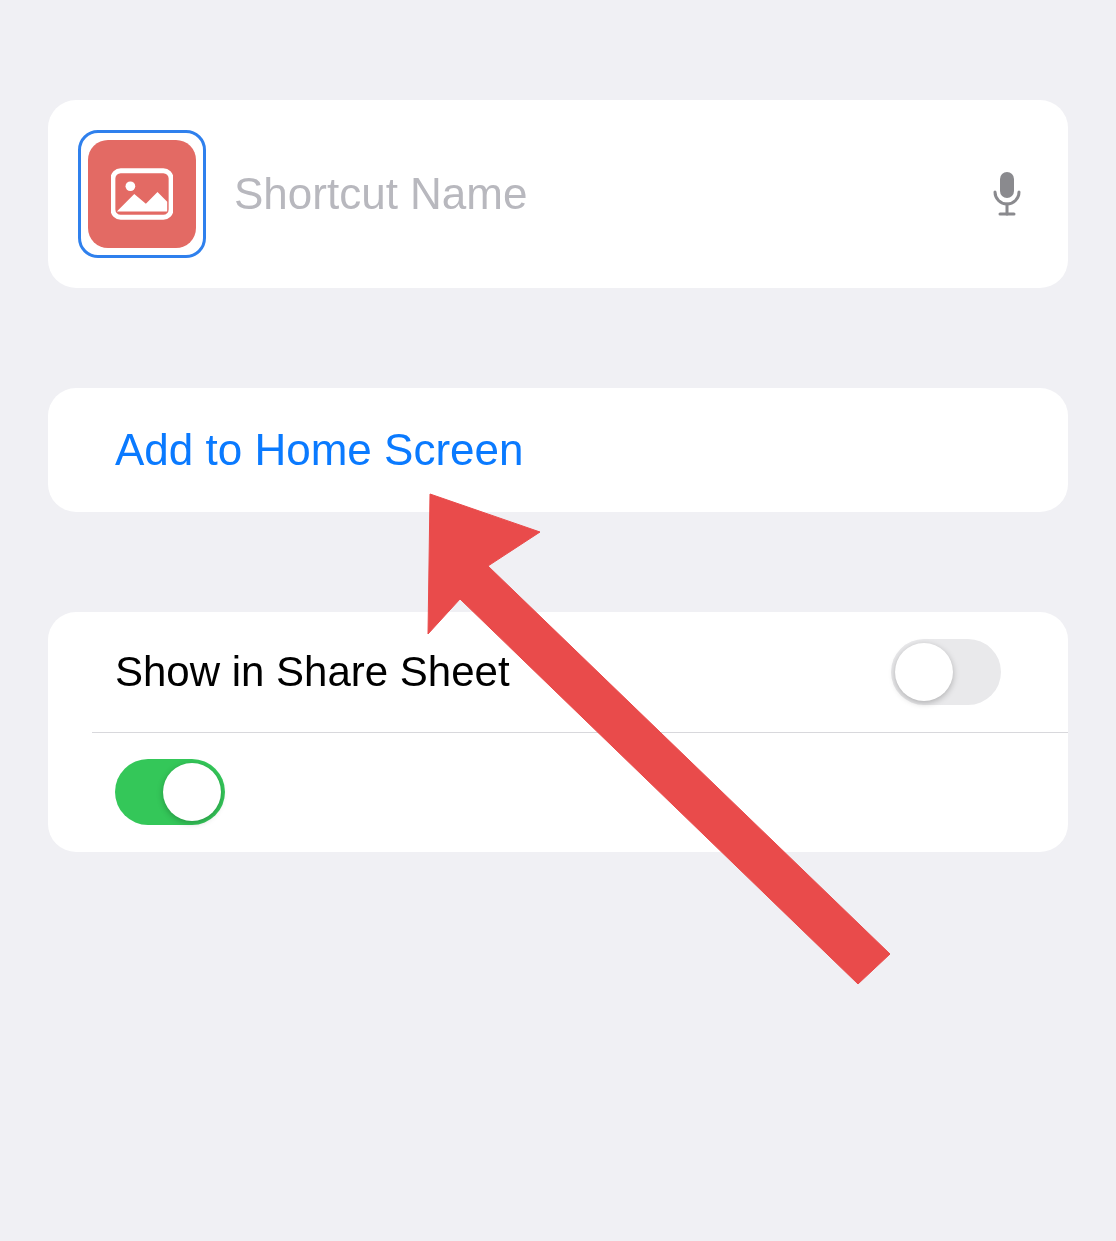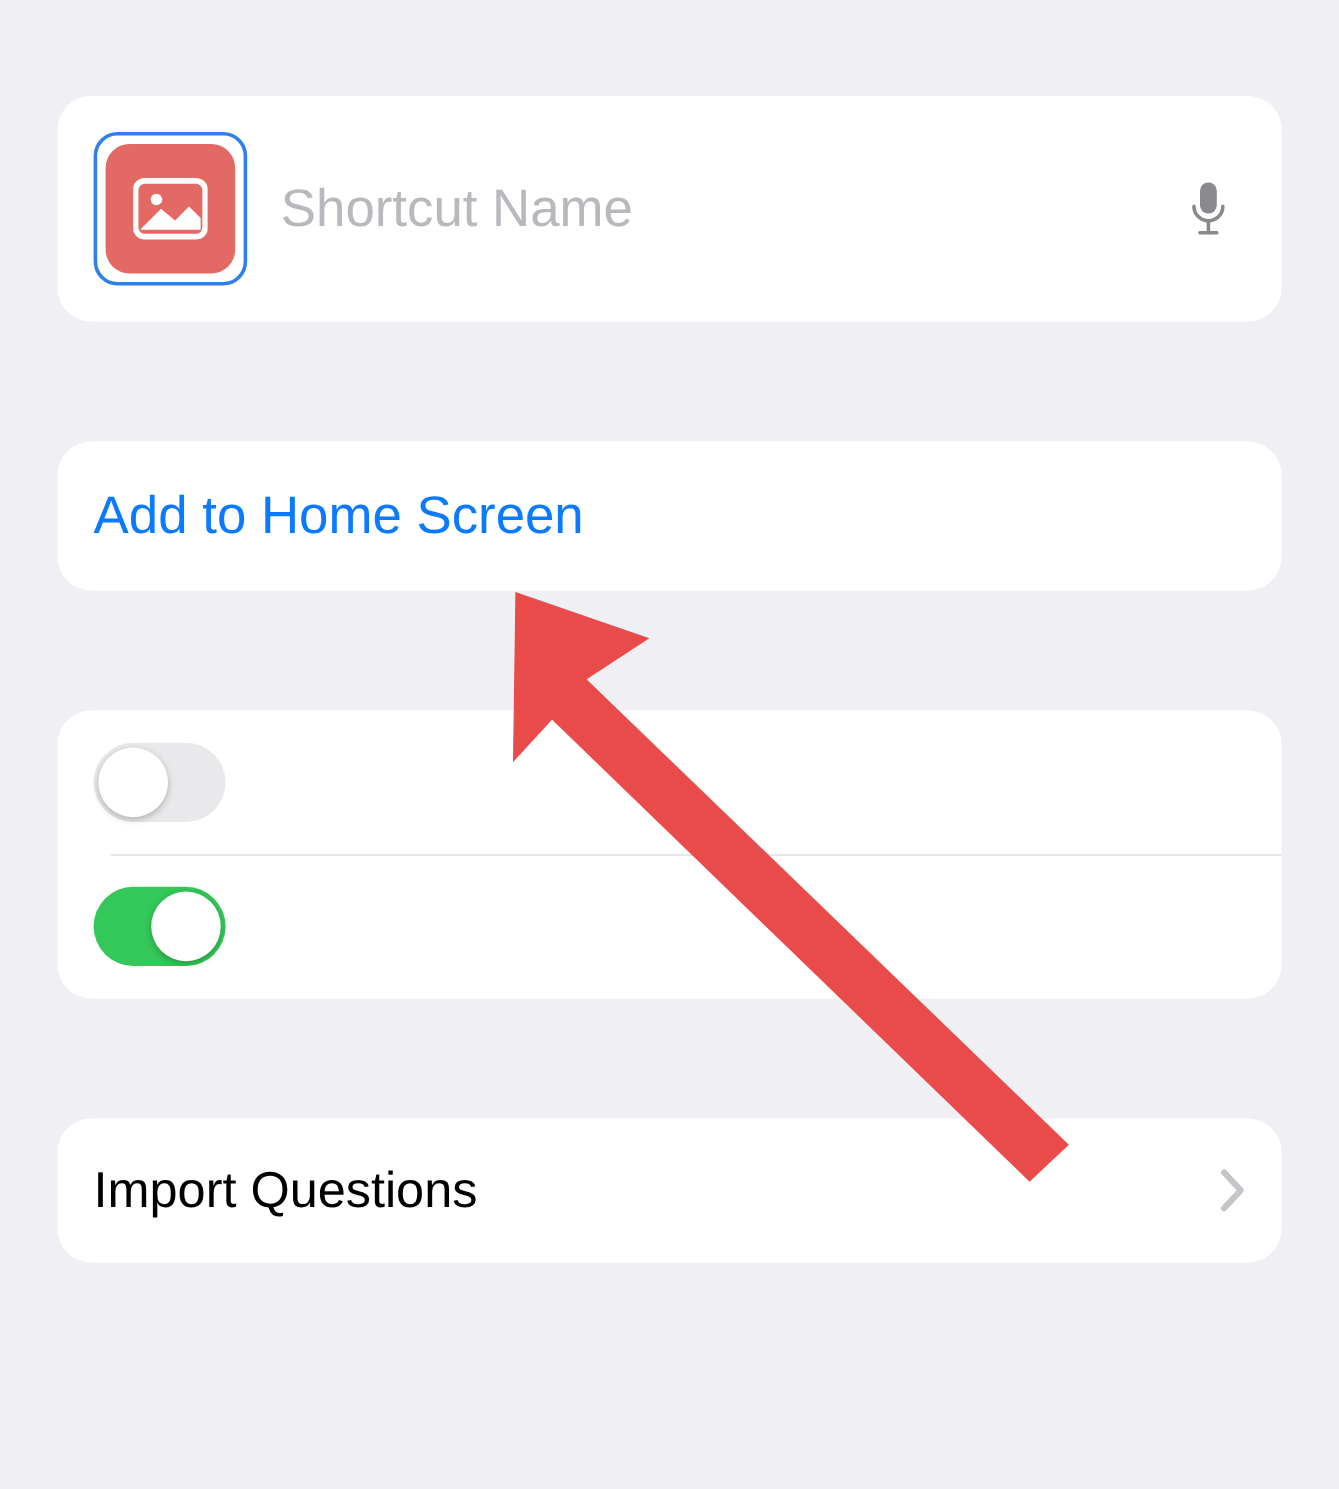--- a/index.html
+++ b/index.html
@@ -16,26 +16,27 @@
     overflow: hidden;
   }
   .container {
     padding: 80px 48px 0 48px;
   }
   .group {
     background: #ffffff;
     border-radius: 28px;
     overflow: hidden;
     margin-bottom: 100px;
+    margin-top: 20px;
   }
   .row {
     display: flex;
     align-items: center;
     min-height: 120px;
-    padding: 0 30px;
+    padding: 0 67px;
     position: relative;
   }
   .row + .row::before {
     content: "";
     position: absolute;
     top: 0;
     left: 44px;
     right: 0;
     height: 1px;
     background: #d8d8dc;
@@ -177,41 +178,32 @@
   </div>
 
   <div class="group">
     <div class="row link-row">
       <span class="link-label">Add to Home Screen</span>
     </div>
   </div>
 
   <div class="group">
     <div class="row">
+      <span class="row-label">Show in Share Sheet</span>
       <div class="toggle off">
         <div class="knob"></div>
       </div>
     </div>
     <div class="row">
       <div class="toggle on">
         <div class="knob"></div>
       </div>
     </div>
   </div>
 
-  <div class="group">
-    <div class="row">
-      <span class="row-label">Import Questions</span>
-      <span class="chevron">
-        <svg viewBox="0 0 22 38">
-          <path d="M4 4 L18 19 L4 34" fill="none" stroke="currentColor" stroke-width="5" stroke-linecap="round" stroke-linejoin="round"></path>
-        </svg>
-      </span>
-    </div>
-  </div>
 
 </div>
 
 <svg class="arrow-overlay" width="520" height="520">
   <defs>
     <marker id="arrowhead" markerWidth="1" markerHeight="1" refX="0" refY="0" orient="auto">
     </marker>
   </defs>
   <g fill="#e94b4b" stroke="#e94b4b">
     <polygon points="20,20 130,58 78,92 480,480 448,510 50,125 18,160"></polygon>

